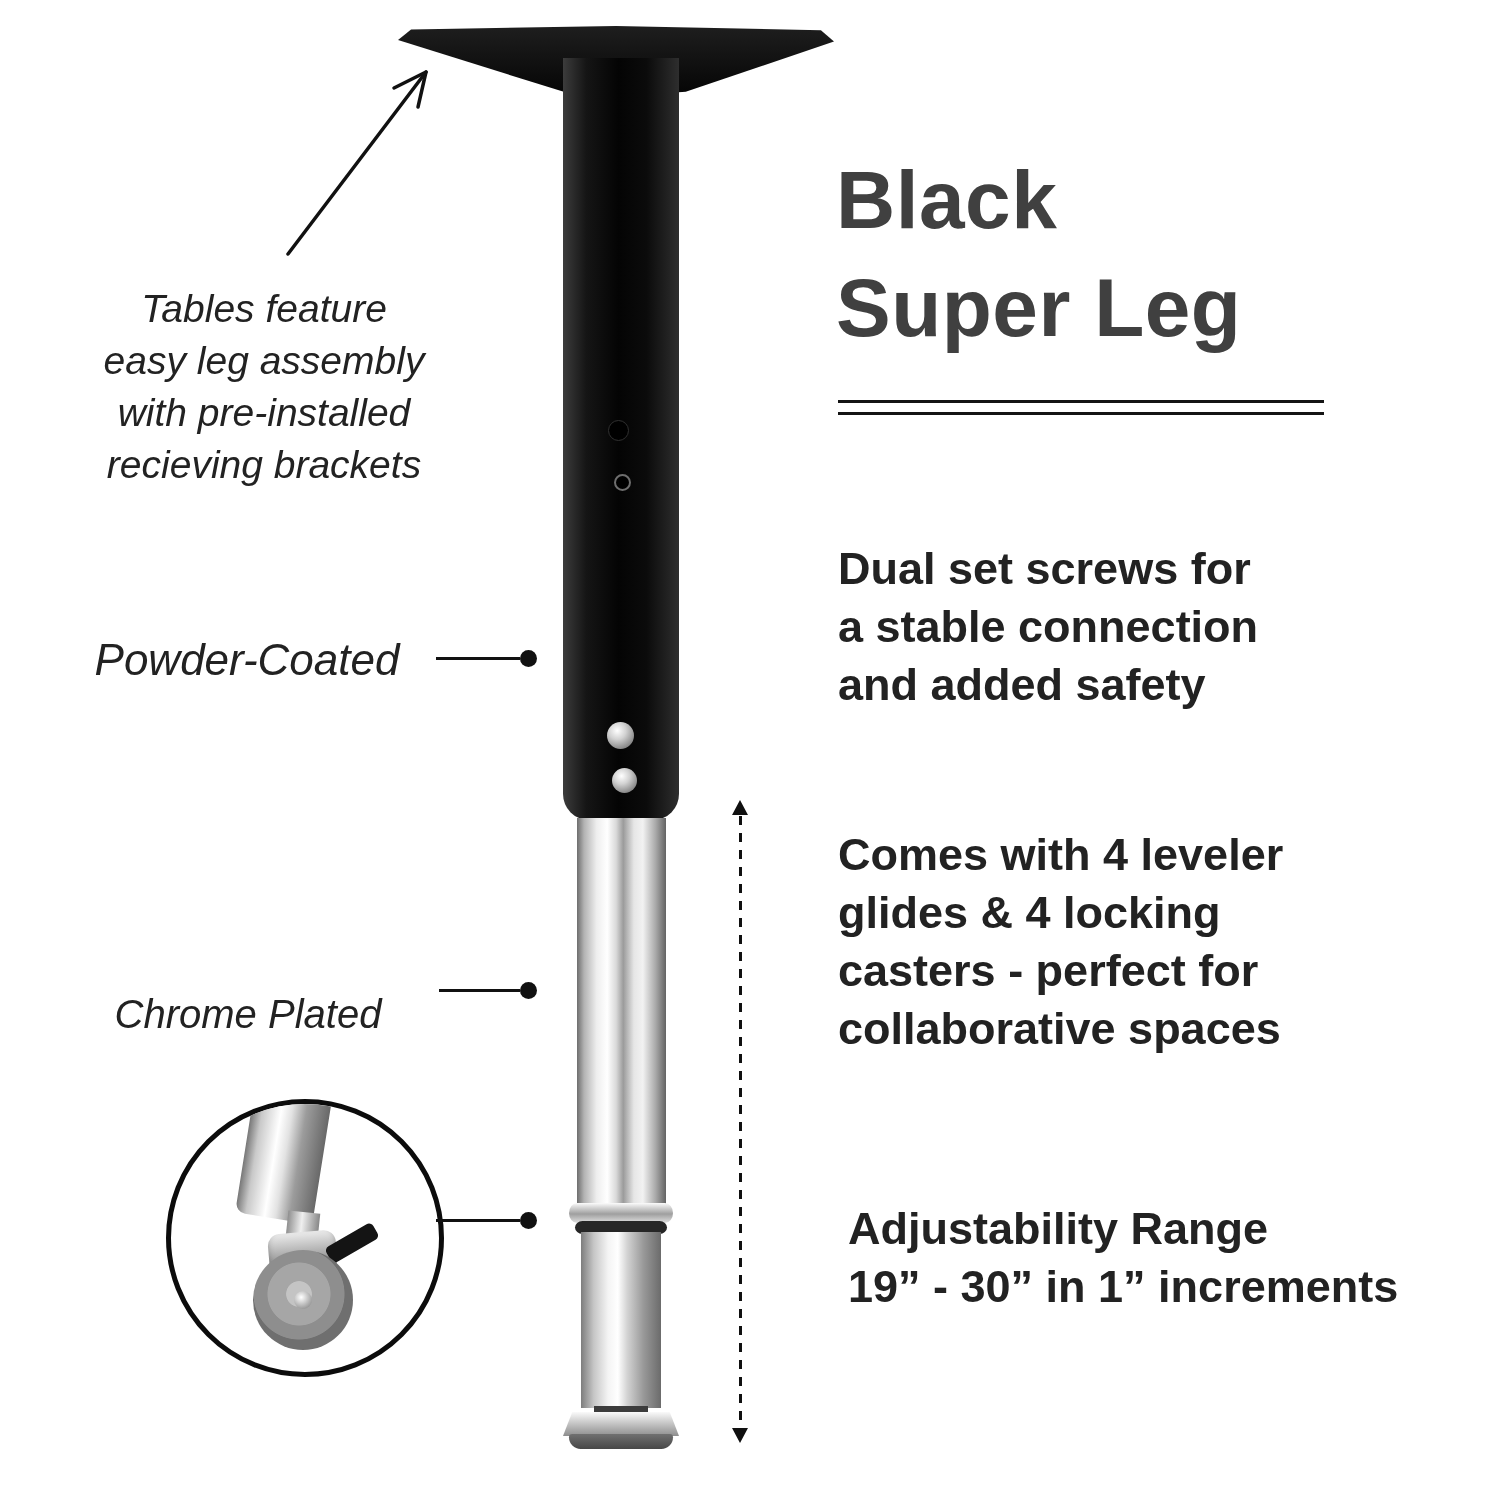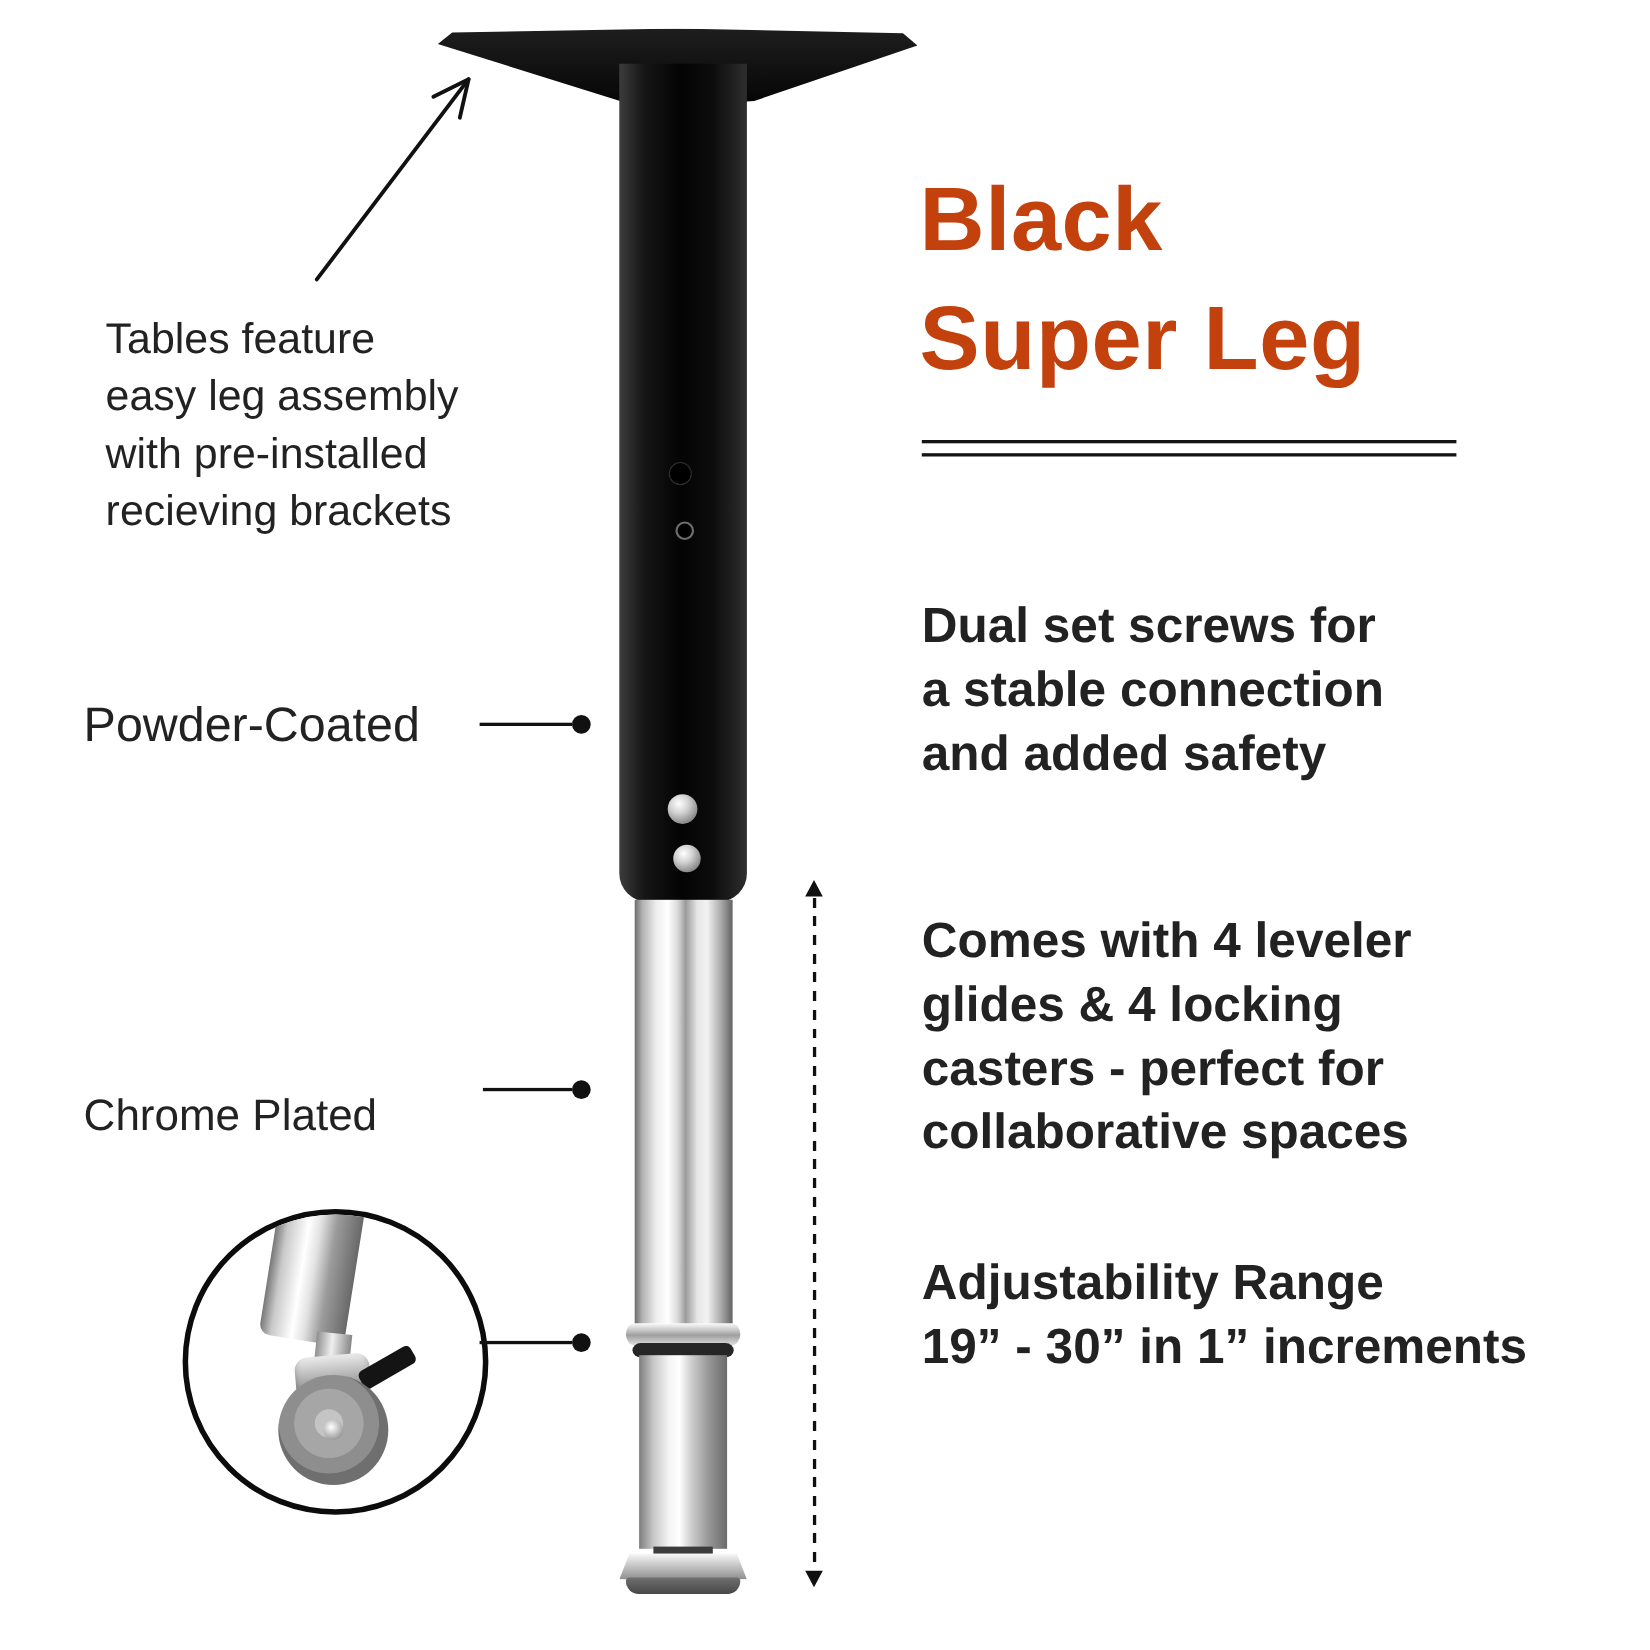--- a/index.html
+++ b/index.html
@@ -28,21 +28,21 @@
   .inner-tube{position:absolute;left:581px;top:1232px;width:80px;height:176px;
          background:linear-gradient(90deg,#7d7d7d 0%,#c6c6c6 16%,#f4f4f4 34%,#ffffff 46%,#d2d2d2 58%,#999999 78%,#6b6b6b 100%);}
   .glide-neck{position:absolute;left:594px;top:1406px;width:54px;height:8px;background:#3c3c3c;}
   .glide{position:absolute;left:563px;top:1412px;width:116px;height:24px;
          background:linear-gradient(180deg,#fafafa,#bdbdbd 55%,#8e8e8e);
          clip-path:polygon(8% 0,92% 0,100% 100%,0 100%);}
   .glide-pad{position:absolute;left:569px;top:1434px;width:104px;height:15px;
          background:linear-gradient(180deg,#707070,#474747);border-radius:4px 4px 14px 14px;}
 
   
-  .callout{position:absolute;color:#222;text-align:left;white-space:pre-line;}
+  .callout{position:absolute;font-style:italic;color:#222;text-align:center;white-space:pre-line;}
   .assembly-text{left:96px;top:283px;width:336px;font-size:39px;line-height:52px;}
   .powder-text{left:76px;top:637px;width:342px;font-size:44px;line-height:46px;}
   .chrome-text{left:76px;top:967px;width:344px;font-size:40px;line-height:46px;margin-top:24px;}
   .assembly-arrow{position:absolute;left:278px;top:56px;}
   .connector{position:absolute;display:flex;align-items:center;height:17px;}
   .connector .line{flex:1;height:3px;background:#111;}
   .connector .dot{width:17px;height:17px;border-radius:50%;background:#111;}
   .conn-powder{left:436px;top:650px;width:101px;}
   .conn-chrome{left:439px;top:982px;width:98px;}
   .conn-caster{left:436px;top:1212px;width:101px;}
@@ -68,28 +68,28 @@
   
   .dash-line{position:absolute;left:739px;top:816px;width:3px;height:612px;
          background:repeating-linear-gradient(180deg,#101010 0 9px,transparent 9px 17px);}
   .arrow-up{position:absolute;left:732px;top:800px;width:0;height:0;
          border-left:8px solid transparent;border-right:8px solid transparent;border-bottom:15px solid #101010;}
   .arrow-down{position:absolute;left:732px;top:1428px;width:0;height:0;
          border-left:8px solid transparent;border-right:8px solid transparent;border-top:15px solid #101010;}
 
   
   .title{position:absolute;left:836px;top:146px;width:600px;margin:0;font-size:82px;font-weight:700;
-         line-height:108px;color:#c2410c;white-space:pre-line;letter-spacing:.5px;}
+         line-height:108px;color:#404040;white-space:pre-line;letter-spacing:.5px;}
   .double-rule{position:absolute;left:838px;top:400px;width:486px;height:9px;
          border-top:3px solid #141414;border-bottom:3px solid #141414;}
   .feature{position:absolute;left:838px;width:610px;color:#222;font-size:45px;line-height:58px;
          white-space:pre-line;font-weight:700;}
   .f1{top:540px;}
   .f2{top:826px;}
-  .f3{top:1137px;}
+  .f3{top:1200px;margin-left:10px;}
 </style>
 </head>
 <body>
 
 <div class="canvas">
 
   <div class="plate"></div>
   <div class="black-col"></div>
   <span class="hole hole1"></span>
   <span class="hole hole2"></span>

